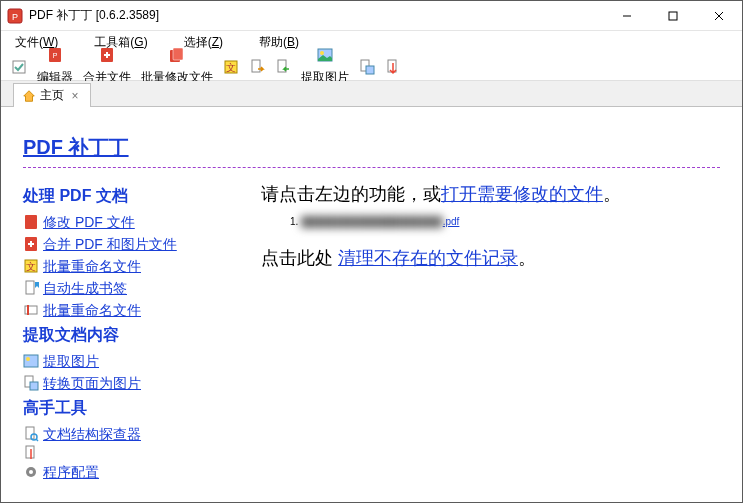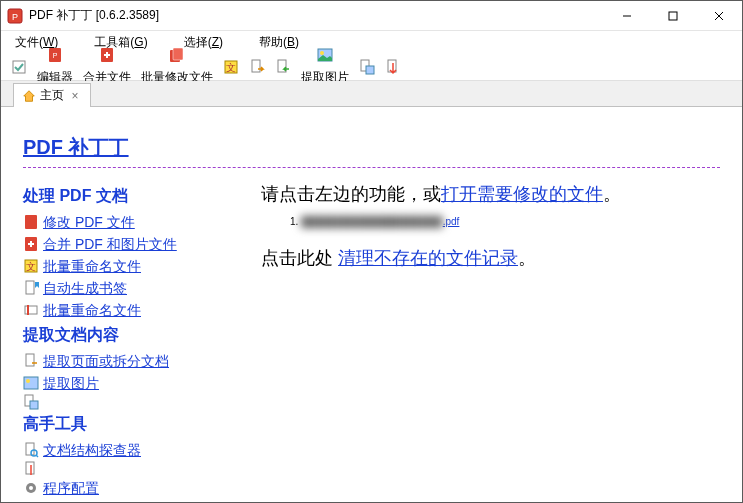--- a/index.html
+++ b/index.html
@@ -209,37 +209,31 @@
                   <line x1="5" y1="3" x2="5" y2="13" stroke="#d43" stroke-width="2"></line>
                 </svg></span>
               <a href="#">批量重命名文件</a>
             </li>
         </ul>
 
         <div class="section-title">提取文档内容</div>
         <ul class="link-list">
           <li>
               <span class="li-icon"><svg viewBox="0 0 16 16">
-                  <rect x="3" y="1" width="8" height="12" fill="#fff" stroke="#888"></rect>
-                  <path d="M9 10 L14 10" stroke="#d80" stroke-width="1.5"></path>
-                </svg></span>
-              <a href="#">提取页面或拆分文档</a>
-            </li>
-          <li>
-              <span class="li-icon"><svg viewBox="0 0 16 16">
                   <rect x="1" y="2" width="14" height="12" fill="#acf" stroke="#48a"></rect>
                   <circle cx="5" cy="6" r="2" fill="#fd4"></circle>
                 </svg></span>
               <a href="#">提取图片</a>
             </li>
           <li>
               <span class="li-icon"><svg viewBox="0 0 16 16">
                   <rect x="2" y="1" width="8" height="11" fill="#fff" stroke="#888"></rect>
                   <rect x="7" y="7" width="8" height="8" fill="#acf" stroke="#48a"></rect>
                 </svg></span>
+              <a href="#">转换页面为图片</a>
             </li>
         </ul>
 
         <div class="section-title">高手工具</div>
         <ul class="link-list">
           <li>
               <span class="li-icon"><svg viewBox="0 0 16 16">
                   <rect x="3" y="1" width="8" height="12" fill="#fff" stroke="#888"></rect>
                   <circle cx="11" cy="11" r="3" fill="none" stroke="#39d" stroke-width="1.5"></circle>
                   <line x1="13" y1="13" x2="15" y2="15" stroke="#39d" stroke-width="1.5"></line>

